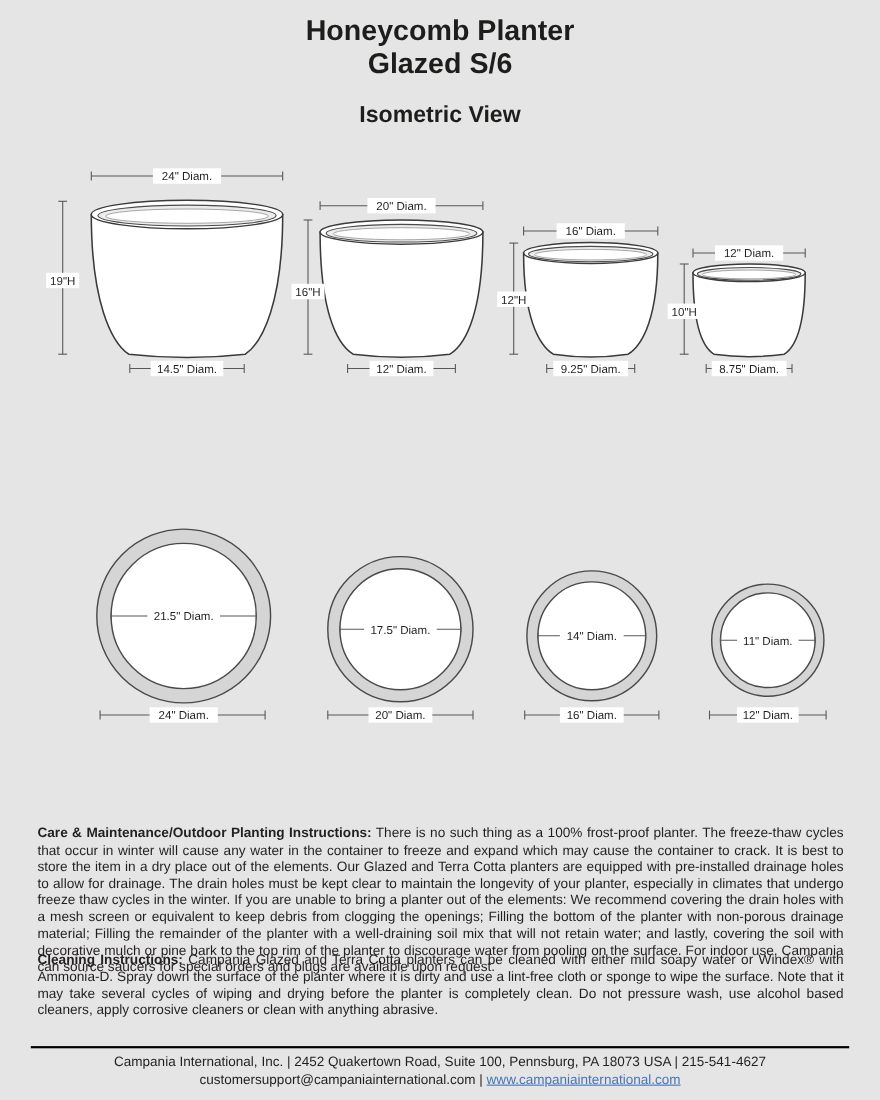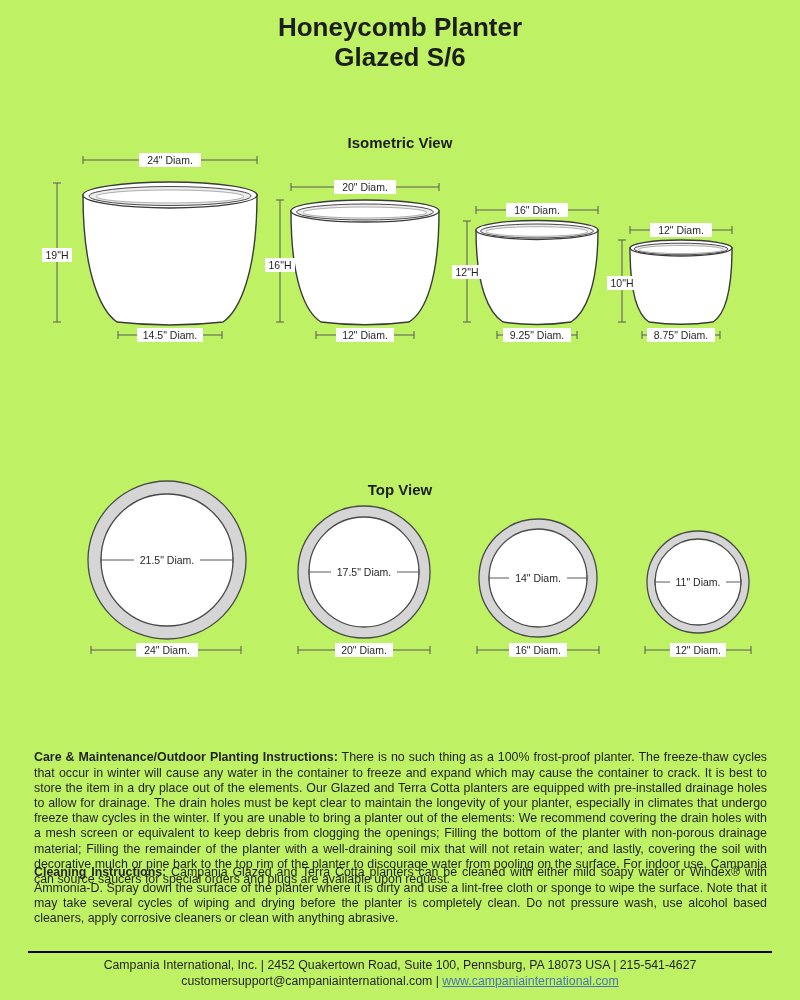--- a/index.html
+++ b/index.html
@@ -1,21 +1,21 @@
 <!DOCTYPE html>
 <html><head>
 <meta charset="utf-8">
 <style>
   html,body{margin:0;padding:0;background:#fff;}
-  .page{position:relative;width:800px;height:1000px;background:#bef264;overflow:hidden;
+  .page{position:relative;width:800px;height:1000px;background:#e5e5e5;overflow:hidden;
         font-family:"Liberation Sans",sans-serif;color:#231f20;}
   .title{position:absolute;top:12px;left:0;width:800px;text-align:center;
          font-size:26px;font-weight:bold;line-height:1.16;color:#1d1d1b;}
   .section-heading{position:absolute;left:0;width:800px;text-align:center;
-         font-size:15px;font-weight:bold;color:#1d1d1b;margin-top:41px;}
+         font-size:21px;font-weight:bold;color:#1d1d1b;}
   #iso-heading{top:93px;}
   #top-heading{top:440px;}
   svg.drawing{position:absolute;left:0;width:800px;height:220px;}
   #iso-svg{top:140px;}
   #top-svg{top:460px;}
   .para{position:absolute;left:34px;width:733px;font-size:12.4px;line-height:15.2px;
         text-align:justify;color:#231f20;}
   #materials-block{top:708px;text-align:left;}
   #care-block{top:738px;}
   #cleaning-block{top:853px;}
@@ -132,21 +132,20 @@
       <rect class="mask" x="607" y="136" width="30" height="14"></rect>
       <text class="dimtext" x="622" y="147">10"H</text>
       <line class="dim" x1="642" y1="195" x2="720" y2="195"></line>
       <line class="dim" x1="642" y1="191" x2="642" y2="199"></line>
       <line class="dim" x1="720" y1="191" x2="720" y2="199"></line>
       <rect class="mask" x="647" y="188" width="68" height="14"></rect>
       <text class="dimtext" x="681" y="199">8.75" Diam.</text>
     </g>
   </svg>
 
-  <div class="section-heading" id="top-heading">Top View</div>
 
   <svg class="drawing" id="top-svg" viewBox="0 0 800 220">
 
     <g>
       <circle class="ring-outer" cx="167" cy="100" r="79"></circle>
       <circle class="ring-inner" cx="167" cy="100" r="66"></circle>
       <line class="dim" x1="101" y1="100" x2="233" y2="100"></line>
       <line class="dim" x1="101" y1="97" x2="101" y2="103"></line>
       <line class="dim" x1="233" y1="97" x2="233" y2="103"></line>
       <rect class="mask" x="134" y="93" width="66" height="14"></rect>

